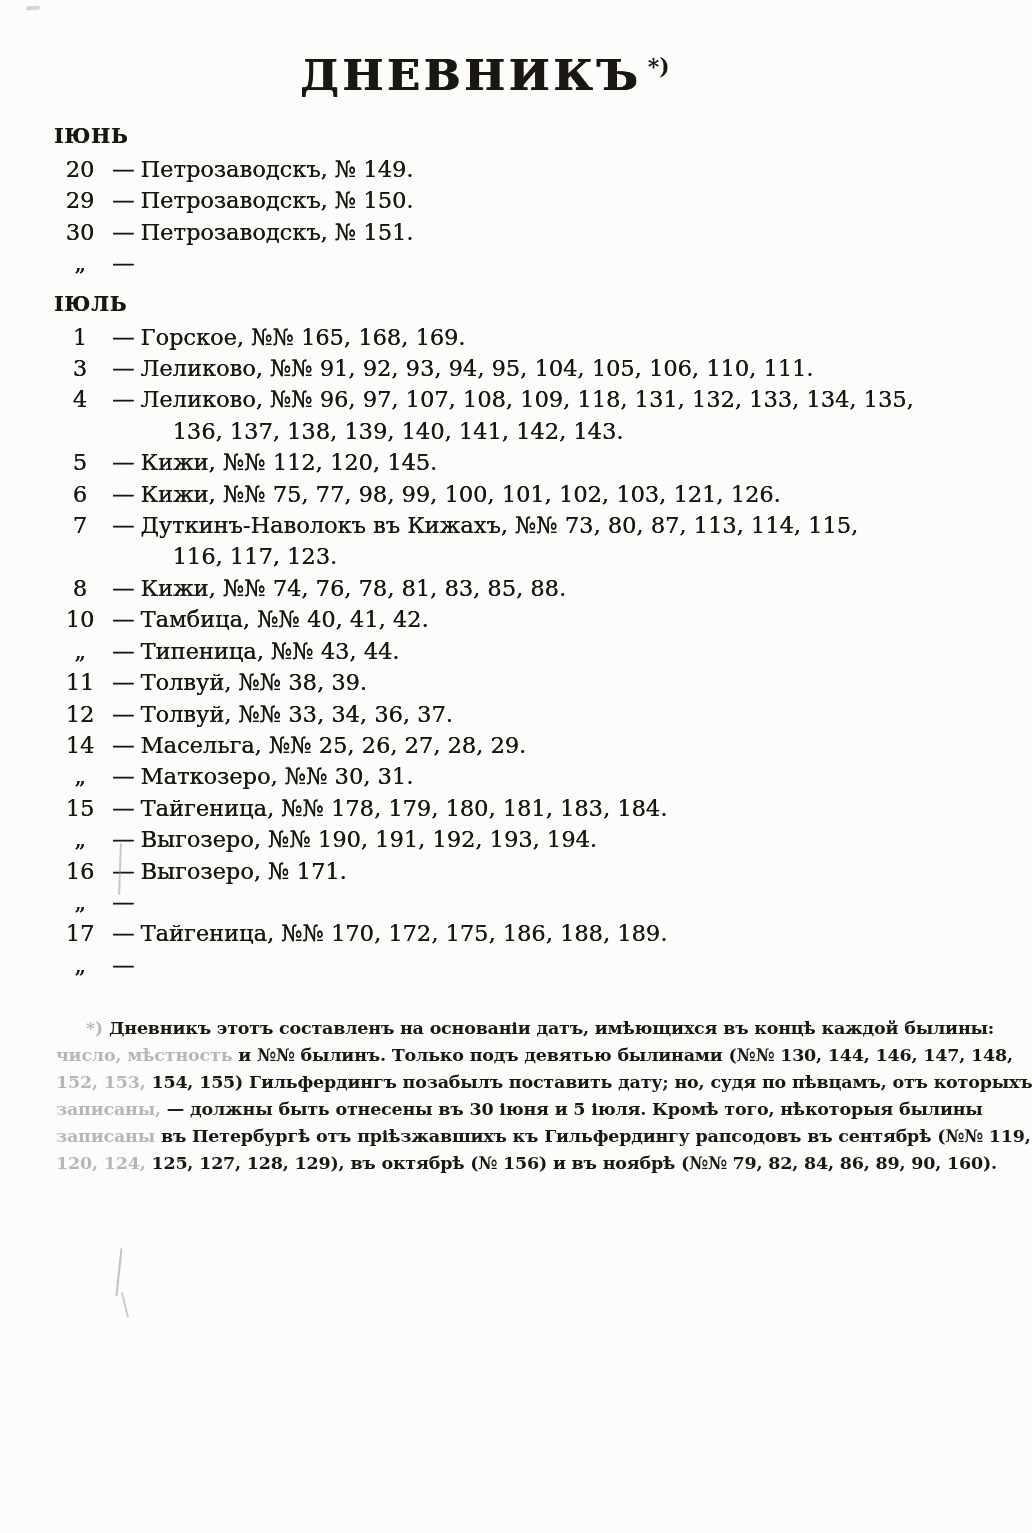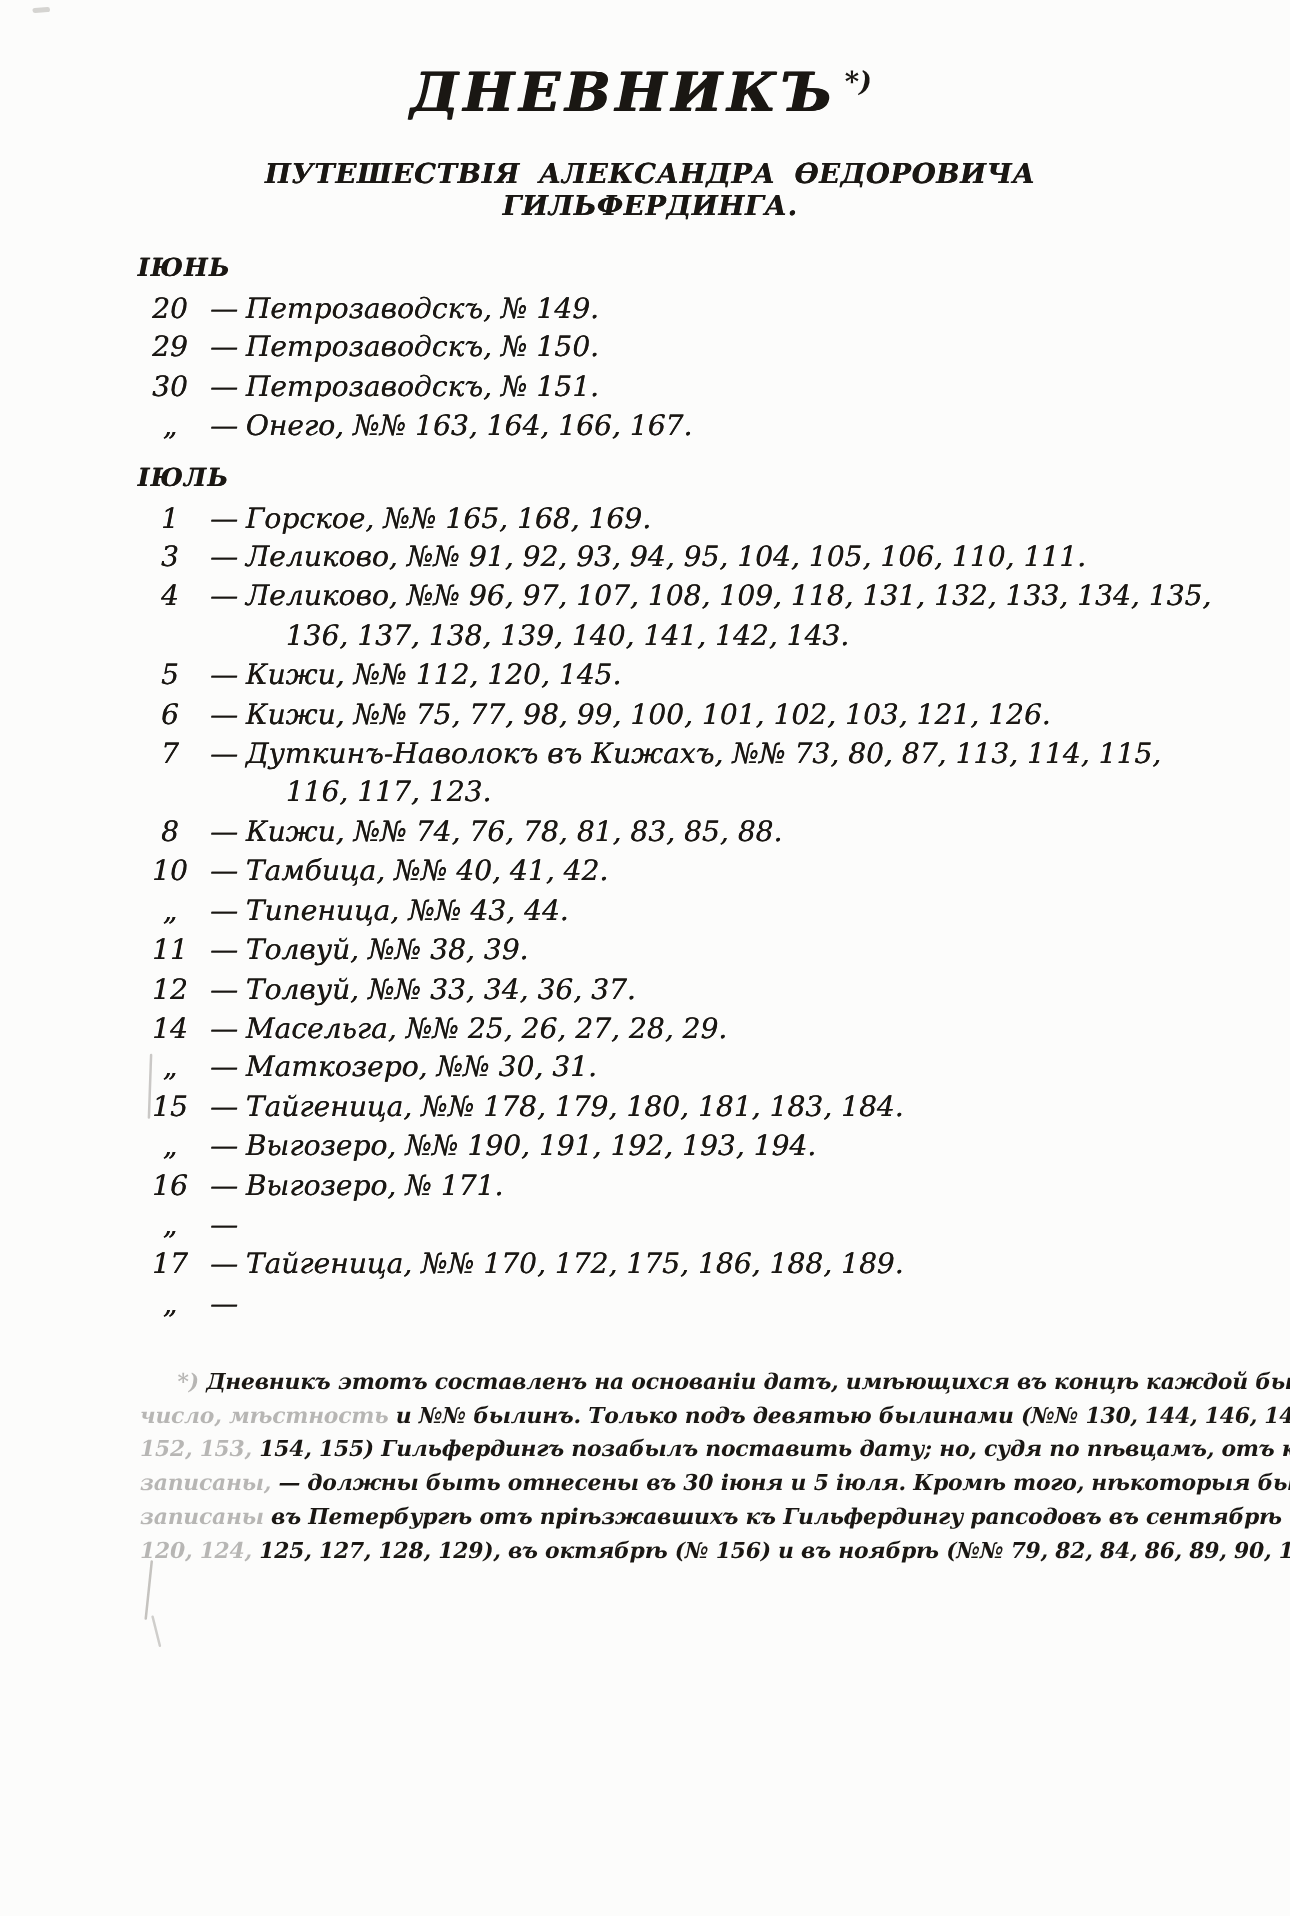--- a/index.html
+++ b/index.html
@@ -4,21 +4,21 @@
 <style>
   * { margin:0; padding:0; box-sizing:border-box; }
   html, body { width:1032px; height:1533px; }
   body {
     background:#fcfcfb;
     color:#1a1713;
     font-family:"DejaVu Serif", serif;
     position:relative;
     overflow:hidden;
   }
-  .page { position:relative; width:1032px; height:1533px; padding:50px 104px 0 112px;font-style:italic; }
+  .page { position:relative; width:1032px; height:1533px; padding:50px 104px 0 56px; }
 
   .title {
     text-align:center;
     font-size:43px;
     font-weight:bold;
     letter-spacing:4px;
     text-shadow:0.7px 0 currentColor, -0.4px 0 currentColor;
     margin-right:14px;
   }
   .title .mark {
@@ -79,21 +79,20 @@
   .art-3 { left:124px; top:1292px; width:2px; height:26px; opacity:0.4; transform:rotate(-14deg); border-radius:2px; }
   .art-4 { left:26px; top:6px; width:14px; height:4px; opacity:0.35; transform:rotate(-4deg); border-radius:2px; }
 </style>
 </head>
 <body>
 
 <div class="page">
 
   <h1 class="title"><span>ДНЕВНИКЪ</span><span class="mark">*)</span></h1>
 
-  <h2 class="subtitle">ПУТЕШЕСТВІЯ АЛЕКСАНДРА ѲЕДОРОВИЧА ГИЛЬФЕРДИНГА.</h2>
 
   <div id="sections">
       <div class="month">ІЮНЬ</div>
       <div class="entry">
         <span class="day">20</span>
         <span class="dash">—</span>
         <div class="etext">
           <div class="eline">Петрозаводскъ, № 149.</div>
         </div>
       </div>
@@ -107,23 +106,20 @@
       <div class="entry">
         <span class="day">30</span>
         <span class="dash">—</span>
         <div class="etext">
           <div class="eline">Петрозаводскъ, № 151.</div>
         </div>
       </div>
       <div class="entry">
         <span class="day">„</span>
         <span class="dash">—</span>
-        <div class="etext">
-          <div class="eline">Онего, №№ 163, 164, 166, 167.</div>
-        </div>
       </div>
       <div class="month">ІЮЛЬ</div>
       <div class="entry">
         <span class="day">1</span>
         <span class="dash">—</span>
         <div class="etext">
           <div class="eline">Горское, №№ 165, 168, 169.</div>
         </div>
       </div>
       <div class="entry">

